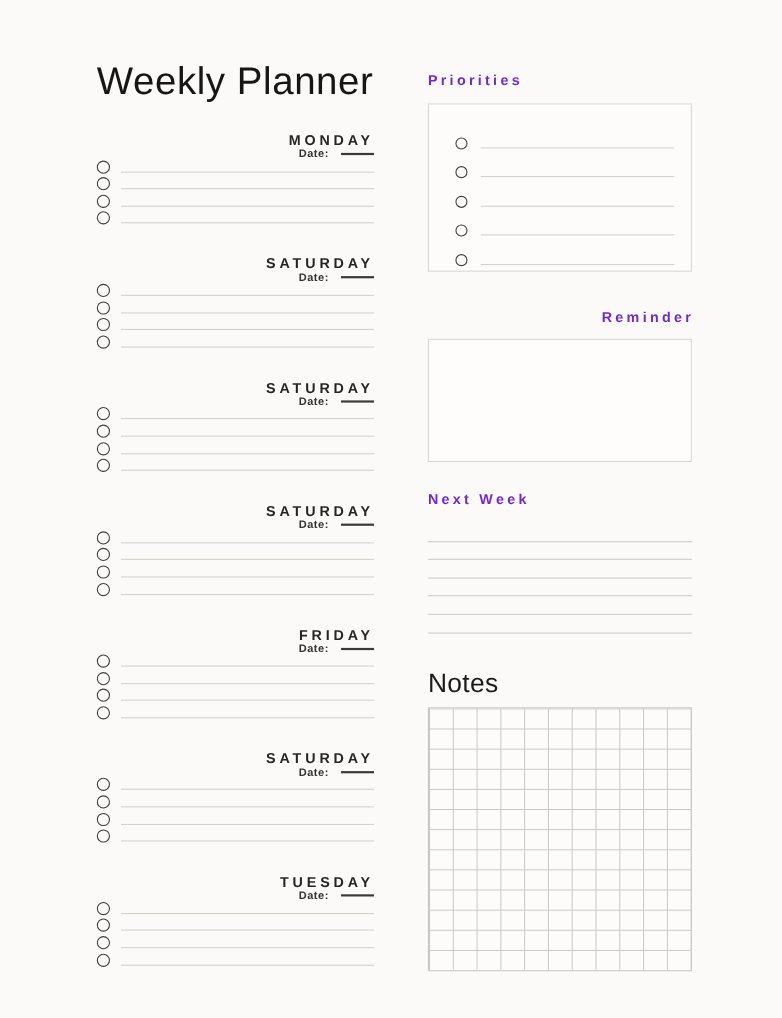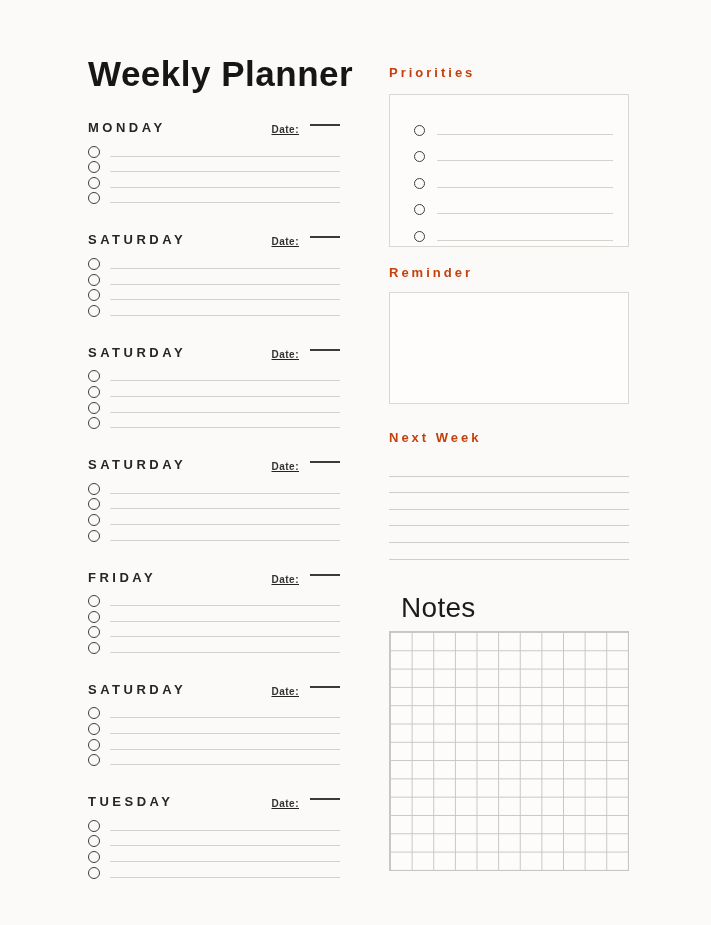--- a/index.html
+++ b/index.html
@@ -8,76 +8,76 @@
     background:#fbfaf8;
     font-family:"Liberation Sans", sans-serif;
     color:#242422;
     overflow:hidden;
   }
   .page { display:flex; padding:54px 0 0 88px; gap:49px; }
 
   
   .left-col { width:252px; }
   .page-title {
-    font-size:35px; font-weight:700; letter-spacing:0.5px;
+    font-size:35px; font-weight:400; letter-spacing:0.5px;
     color:#161614; margin-bottom:26px; white-space:nowrap;
   }
   .day { margin-bottom:28px; }
   .day-header {
     display:flex; justify-content:space-between; align-items:flex-end;
-    margin-bottom:7px; height:15px;
+    margin-bottom:7px; height:15px;flex-direction:column;
   }
   .day-name {
     font-size:13px; font-weight:700; letter-spacing:3.5px; color:#262624;
   }
-  .date-wrap { display:flex; align-items:flex-start;text-decoration:underline; }
+  .date-wrap { display:flex; align-items:center; }
   .date-label { font-size:10px; font-weight:700; letter-spacing:0.5px; color:#333331; }
   .date-line {
     width:30px; height:0; border-bottom:2px solid #3a3a38;
     margin-left:11px; margin-bottom:1px;
   }
   .task-row { display:flex; align-items:flex-end; height:15.6px; }
   .task-circle {
     width:12px; height:12px; flex:none;
     border:1.6px solid #3f3f3d; border-radius:50%;
   }
   .task-line {
     flex:1; height:0; margin-left:10px; margin-bottom:1px;
     border-bottom:1.2px solid #d4d2cd;
   }
 
   
   .right-col { width:242px; padding-top:11px; }
   .section-label {
-    font-size:13px; font-weight:700; letter-spacing:3px; color:#c2410c;
+    font-size:13px; font-weight:700; letter-spacing:3px; color:#6d28d9;
   }
   .priorities-label { margin-bottom:14px; }
   .priorities-box {
     border:1px solid #d9d7d3; height:153px; width:240px;
     padding:15px 15px 0 24px; background:#fdfcfb;
   }
   .pri-row { display:flex; align-items:flex-end; height:26.5px; }
   .pri-circle {
     width:11px; height:11px; flex:none; margin-bottom:1px;
     border:1.5px solid #3f3f3d; border-radius:50%;
   }
   .pri-line {
     flex:1; height:0; margin-left:12px; margin-bottom:2px;
     border-bottom:1px solid #d4d2cd;
   }
-  .reminder-label { margin:18px 0 12px; }
+  .reminder-label { margin:34px 0 12px;text-align:right; }
   .reminder-box {
     border:1px solid #d9d7d3; height:112px; width:240px; background:#fefdfc;
   }
   .nextweek-label { margin:26px 0 15px; }
   .nw-lines { width:240px; }
   .nw-line { height:16.6px; border-bottom:1px solid #cfcdc8; }
   .notes-label {
-    font-size:28px; font-weight:400; letter-spacing:0.3px;
-    color:#1b1b19; margin:32px 12px 7px;
+    font-size:24px; font-weight:400; letter-spacing:0.3px;
+    color:#1b1b19; margin:32px 0 7px;
   }
   .notes-grid {
     width:240px; height:240px;
     border:1px solid #c9c7c3; background-color:#fdfcfb;
     background-image:
       linear-gradient(to right, #c9c7c3 1px, transparent 1px),
       linear-gradient(to bottom, #c9c7c3 1px, transparent 1px);
     background-size:21.64px 18.31px;
   }
 </style>

